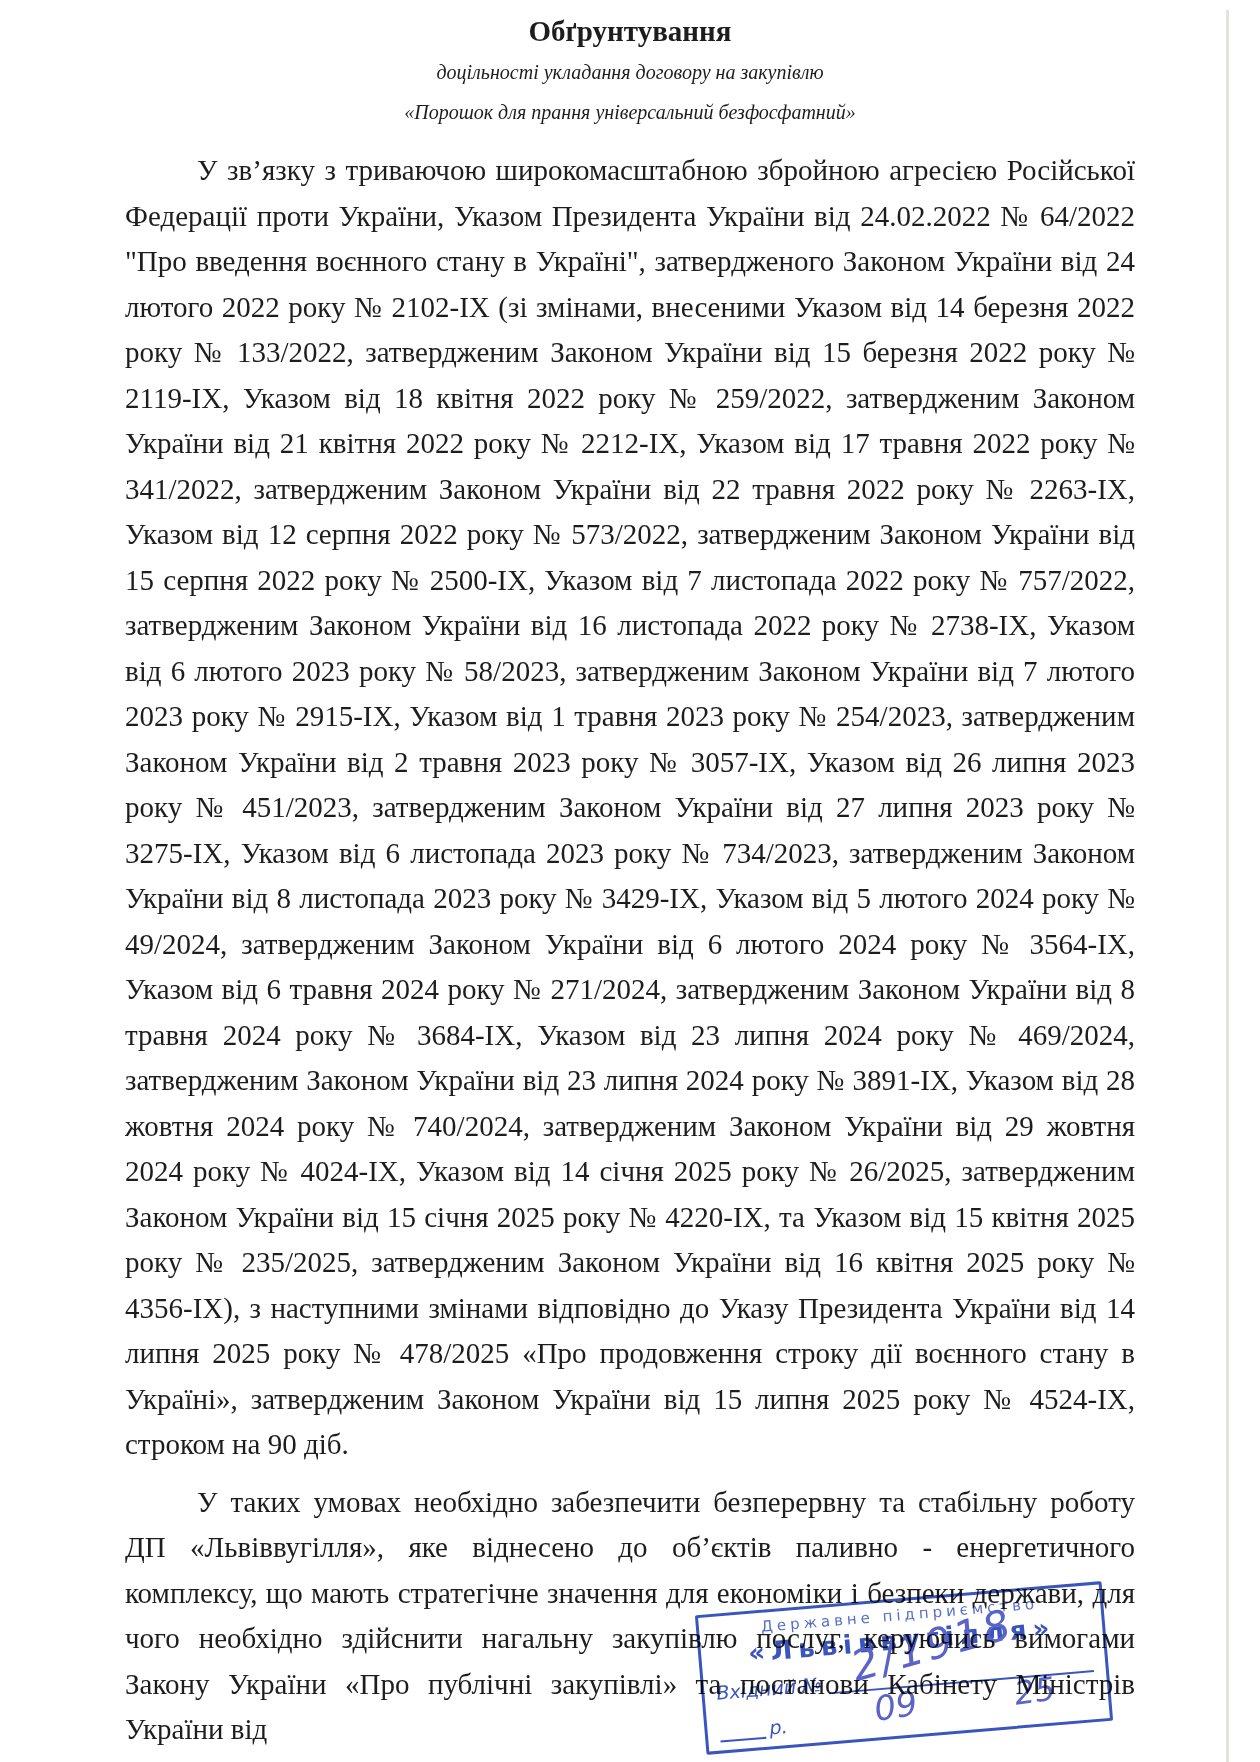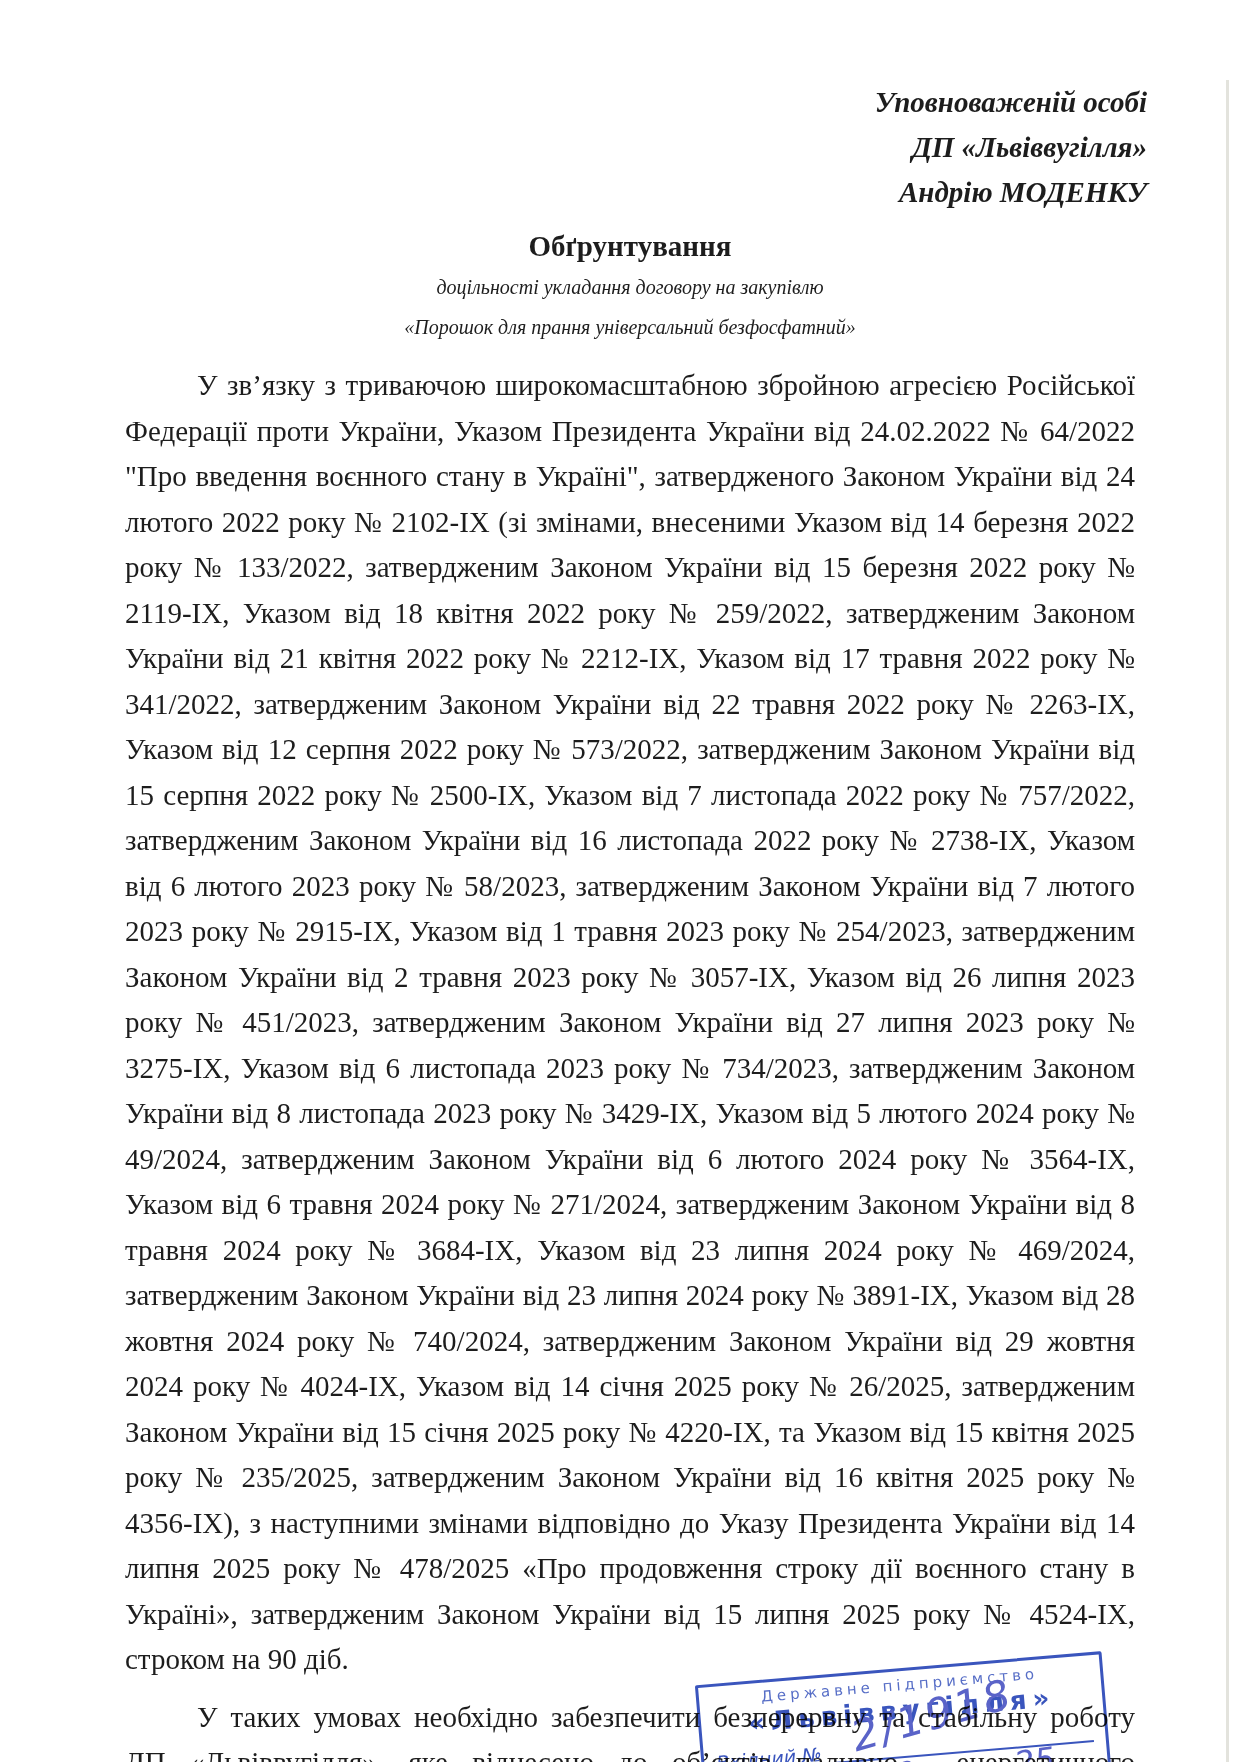--- a/index.html
+++ b/index.html
@@ -79,25 +79,20 @@
   .hand-month  { left:168px; top:84px; font-size:34px; transform:rotate(-4deg); }
   .hand-year   { right:52px; top:82px; font-size:32px; transform:rotate(-3deg); }
 </style>
 </head>
 <body>
 
 <div class="page">
 
   <div class="scan-line"></div>
 
-  <div class="addressee">
-    <div>Уповноваженій особі</div>
-    <div>ДП «Львіввугілля»</div>
-    <div>Андрію МОДЕНКУ</div>
-  </div>
 
   <div class="title-block">
     <div class="doc-title">Обґрунтування</div>
     <div class="doc-subtitle">доцільності укладання договору на закупівлю</div>
     <div class="doc-subtitle">«Порошок для прання універсальний безфосфатний»</div>
   </div>
 
   <div class="body-text">
     <p>У зв’язку з триваючою широкомасштабною збройною агресією Російської Федерації проти України, Указом Президента України від 24.02.2022 № 64/2022 "Про введення воєнного стану в Україні", затвердженого Законом України від 24 лютого 2022 року № 2102-IX (зі змінами, внесеними Указом від 14 березня 2022 року № 133/2022, затвердженим Законом України від 15 березня 2022 року № 2119-IX, Указом від 18 квітня 2022 року № 259/2022, затвердженим Законом України від 21 квітня 2022 року № 2212-IX, Указом від 17 травня 2022 року № 341/2022, затвердженим Законом України від 22 травня 2022 року № 2263-IX, Указом від 12 серпня 2022 року № 573/2022, затвердженим Законом України від 15 серпня 2022 року № 2500-IX, Указом від 7 листопада 2022 року № 757/2022, затвердженим Законом України від 16 листопада 2022 року № 2738-IX, Указом від 6 лютого 2023 року № 58/2023, затвердженим Законом України від 7 лютого 2023 року № 2915-IX, Указом від 1 травня 2023 року № 254/2023, затвердженим Законом України від 2 травня 2023 року № 3057-IX, Указом від 26 липня 2023 року № 451/2023, затвердженим Законом України від 27 липня 2023 року № 3275-IX, Указом від 6 листопада 2023 року № 734/2023, затвердженим Законом України від 8 листопада 2023 року № 3429-IX, Указом від 5 лютого 2024 року № 49/2024, затвердженим Законом України від 6 лютого 2024 року № 3564-IX, Указом від 6 травня 2024 року № 271/2024, затвердженим Законом України від 8 травня 2024 року № 3684-IX, Указом від 23 липня 2024 року № 469/2024, затвердженим Законом України від 23 липня 2024 року № 3891-IX, Указом від 28 жовтня 2024 року № 740/2024, затвердженим Законом України від 29 жовтня 2024 року № 4024-IX, Указом від 14 січня 2025 року № 26/2025, затвердженим Законом України від 15 січня 2025 року № 4220-IX, та Указом від 15 квітня 2025 року № 235/2025, затвердженим Законом України від 16 квітня 2025 року № 4356-IX), з наступними змінами відповідно до Указу Президента України від 14 липня 2025 року № 478/2025 «Про продовження строку дії воєнного стану в Україні», затвердженим Законом України від 15 липня 2025 року № 4524-IX, строком на 90 діб.</p>
     <p>У таких умовах необхідно забезпечити безперервну та стабільну роботу ДП «Львіввугілля», яке віднесено до об’єктів паливно - енергетичного комплексу, що мають стратегічне значення для економіки і безпеки держави, для чого необхідно здійснити нагальну закупівлю послуг, керуючись вимогами Закону України «Про публічні закупівлі» та постанови Кабінету Міністрів України від</p>

